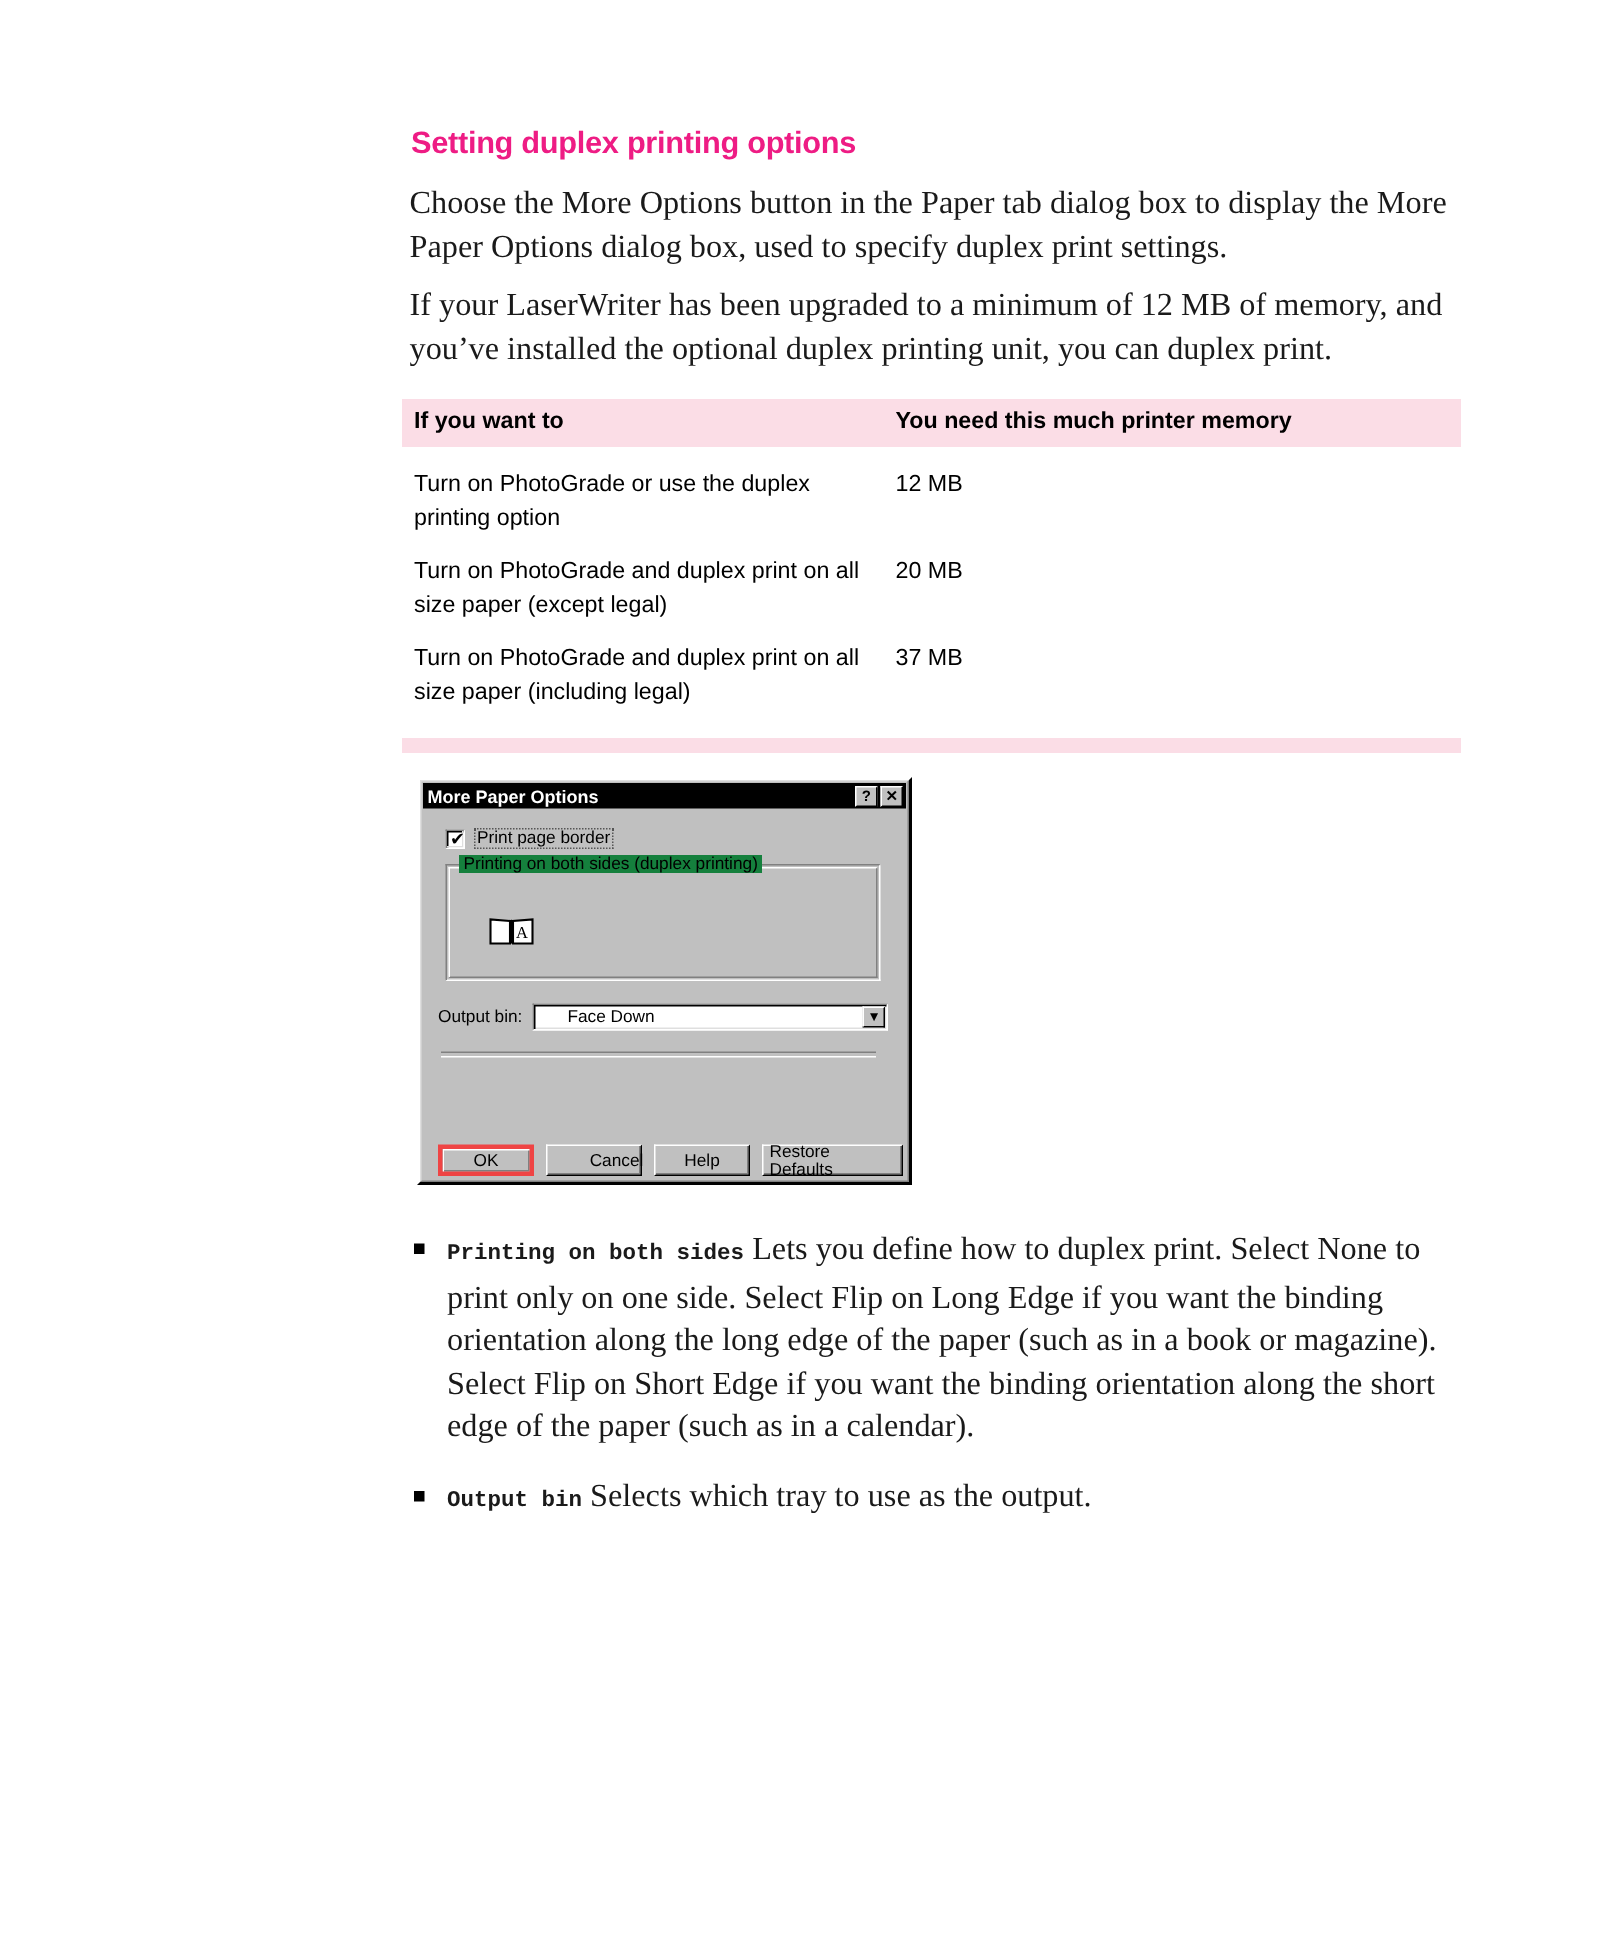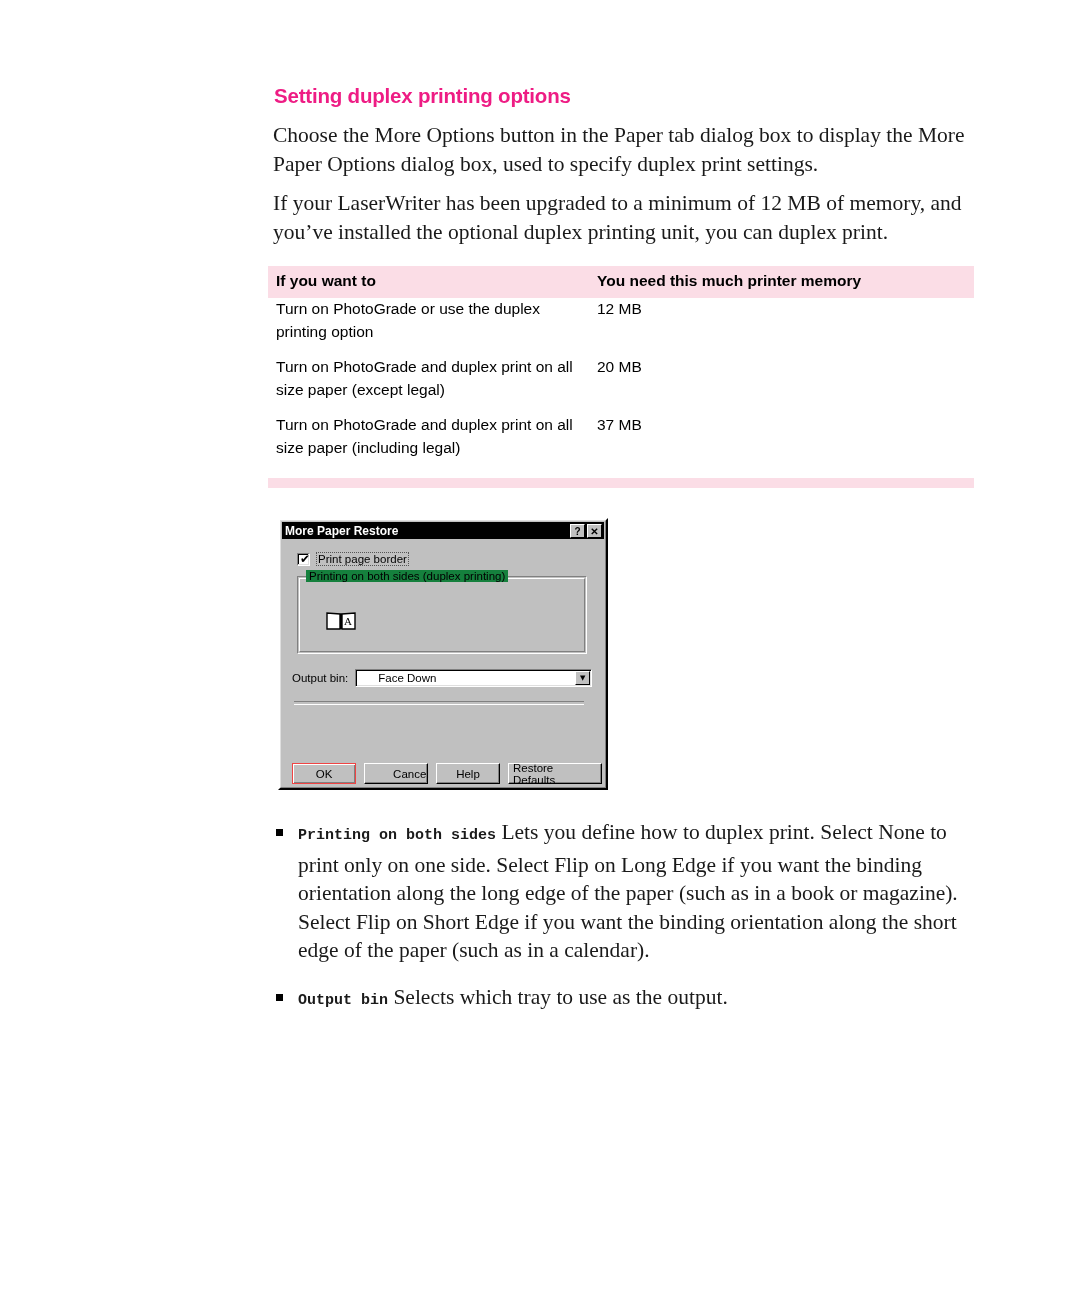--- a/index.html
+++ b/index.html
@@ -69,20 +69,21 @@
     font-weight: bold;
     font-size: 15.5px;
     color: #000000;
     white-space: nowrap;
   }
   .table-header .th.col1 { left: 8px; }
   .table-header .th.col2 { left: 329px; }
 
   .table-body {
     position: relative;
+    padding-top: 14px;
     background: #ffffff;
   }
   .trow {
     position: relative;
     height: 58px;
     font-family: "Liberation Sans", sans-serif;
     font-size: 15.5px;
     line-height: 22.5px;
     color: #000000;
   }
@@ -360,21 +361,21 @@
     font-family: "Liberation Sans", sans-serif;
     font-size: 11.5px;
     color: #000000;
     display: flex;
     align-items: center;
     justify-content: center;
     margin-right: 8px;
     padding: 0 4px;
   }
   .dlg-btn.default {
-    border: 1px solid #ef4444;
+    border: 3px solid #ef4444;
     box-shadow: inset 1px 1px 0 #ffffff, inset -1px -1px 0 #808080;
   }
   .dlg-btn.w-ok { width: 64px; }
   .dlg-btn.w-cancel { width: 64px; padding-left: 34px; }
   .dlg-btn.w-help { width: 64px; }
   .dlg-btn.w-restore { width: 94px; margin-right: 0; }
 
   
   .bullets {
     position: absolute;
@@ -477,21 +478,21 @@
         <div class="cell2">37 MB</div>
       </div>
     </div>
     <div class="table-footer-band"></div>
   </div>
 
   <div class="dialog">
     <div class="dlg-inner"></div>
 
     <div class="titlebar">
-      <div class="title-text">More Paper Restore</div>
+      <div class="title-text">More Paper Options</div>
       <div class="tb-btn">?</div>
       <div class="tb-btn">✕</div>
     </div>
 
     <div class="dlg-body">
 
       <div class="checkrow">
         <div class="checkbox">
           <span class="tick">✔</span>
         </div>

